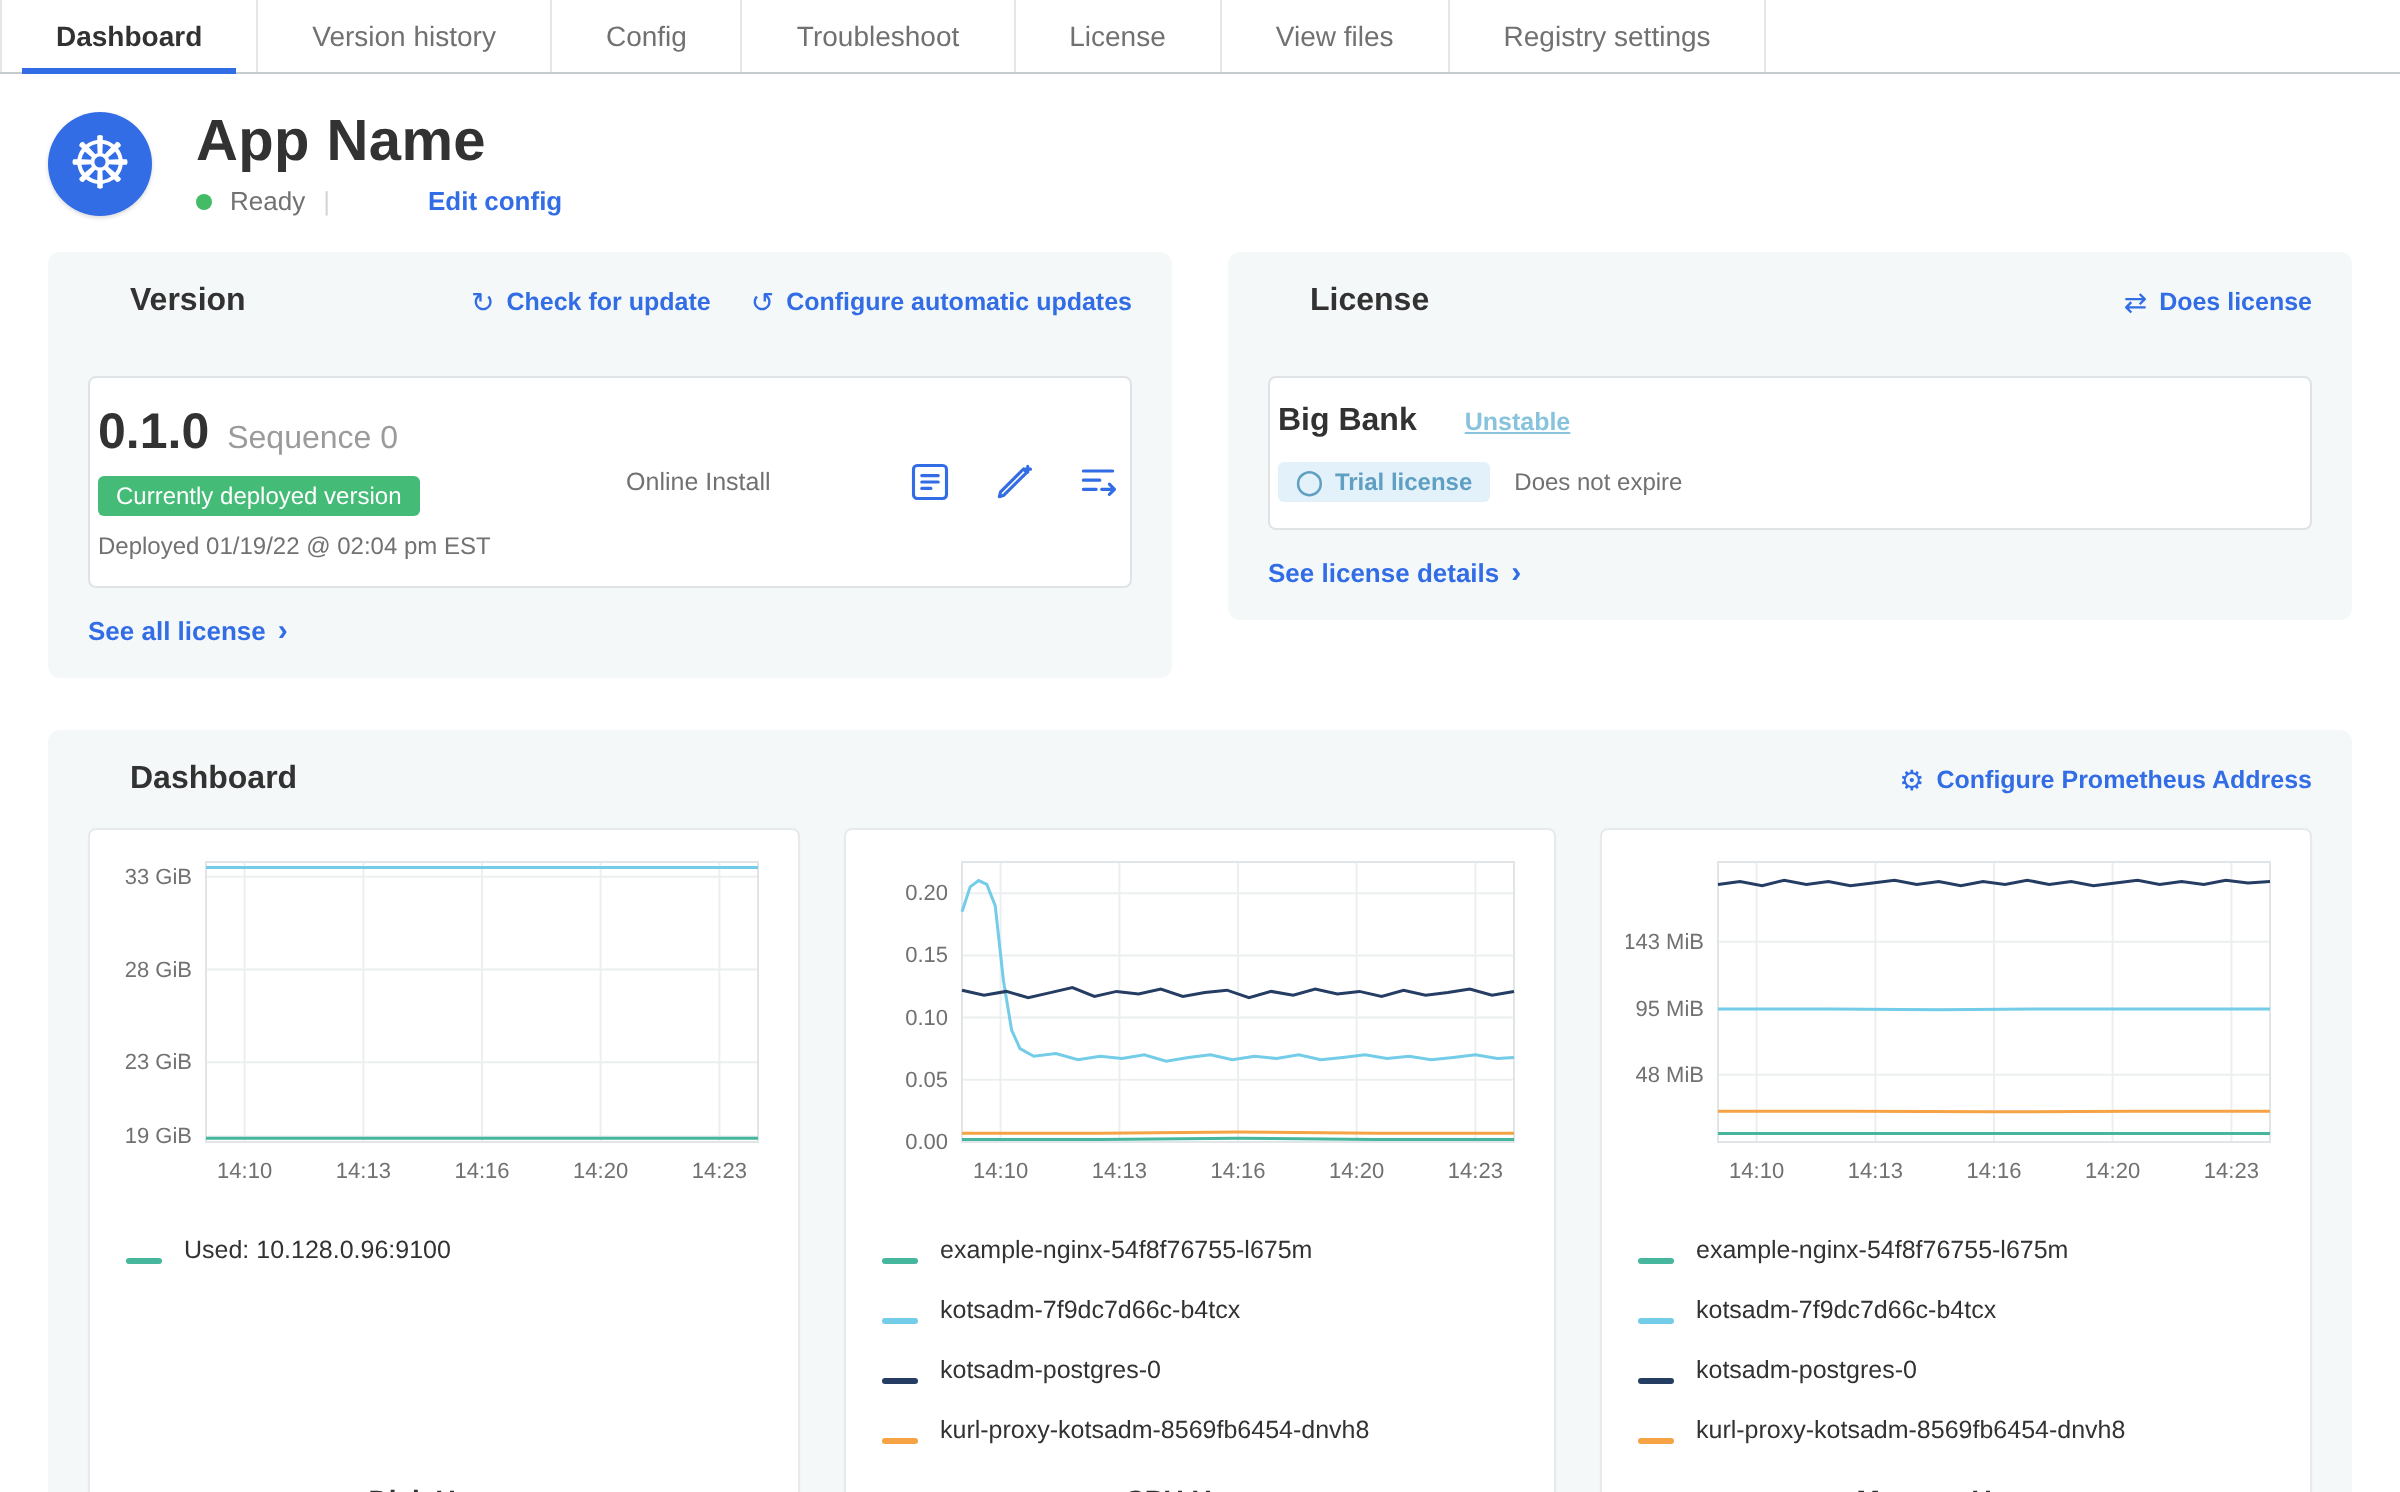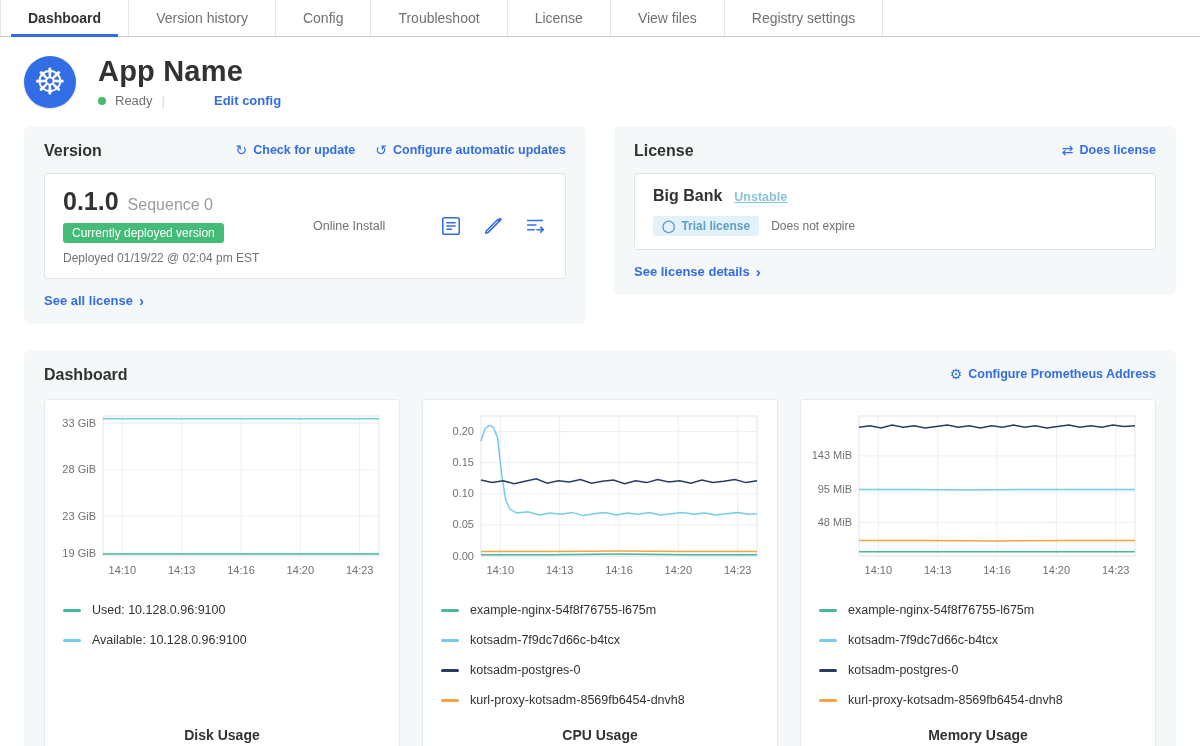--- a/index.html
+++ b/index.html
@@ -33,51 +33,51 @@
   .app-title-block h1{margin:0;font-size:29px;letter-spacing:.2px;}
   .app-subrow{display:flex;align-items:center;gap:9px;margin-top:5px;font-size:13px;}
   .status-dot{width:8px;height:8px;border-radius:50%;background:var(--status-green);display:inline-block;}
   .status-text{color:var(--muted-text);}
   .vdiv{color:#d2d7d9;}
   .blue-link{color:var(--accent-blue);font-weight:700;font-size:12.5px;display:inline-flex;align-items:center;gap:6px;cursor:pointer;white-space:nowrap;}
   .blue-link .glyph{font-size:14px;font-weight:400;}
   
   .cards-row{display:flex;gap:28px;align-items:flex-start;padding:10px 24px 0 24px;}
   .card{background:var(--card-bg);border-radius:6px;padding:16px 20px;flex:1;}
-  .card-head{display:flex;justify-content:space-between;align-items:flex-start;}
+  .card-head{display:flex;justify-content:space-between;align-items:center;margin-left:21px;}
   .card-head h2{margin:0;font-size:16px;}
   .head-links{display:flex;gap:20px;}
-  .white-panel{background:#fff;border:1px solid #dfe3e5;border-radius:4px;margin-top:13px;padding:13px 18px;}
+  .white-panel{background:#fff;border:1px solid #dfe3e5;border-radius:4px;margin-top:28px;padding:13px 4px;}
   .version-panel{display:flex;justify-content:space-between;align-items:center;}
   .ver-row{display:flex;align-items:baseline;gap:9px;}
   .ver-number{font-size:25px;font-weight:700;}
   .ver-seq{font-size:16px;color:#9b9b9b;}
   .deployed-badge{display:inline-block;margin-top:7px;background:var(--badge-green);color:#fff;font-size:12px;padding:3px 9px;border-radius:3px;}
   .deployed-text{margin-top:8px;font-size:12px;color:var(--muted-text);}
   .install-type{font-size:12.5px;color:var(--muted-text);}
   .ver-actions{display:flex;gap:18px;align-items:center;}
   .icon-btn{width:24px;height:24px;color:var(--accent-blue);cursor:pointer;display:flex;align-items:center;justify-content:center;}
   .icon-btn svg{width:22px;height:22px;stroke:var(--accent-blue);fill:none;stroke-width:1.7;stroke-linecap:round;stroke-linejoin:round;}
   .card-footer-link{margin-top:14px;}
   .chev{font-size:15px;font-weight:700;line-height:1;}
   
-  .lic-row1{display:flex;align-items:baseline;gap:12px;}
+  .lic-row1{display:flex;align-items:baseline;gap:24px;}
   .lic-name{font-size:16px;font-weight:700;}
   .lic-channel{font-size:12.5px;color:var(--channel-blue);font-weight:700;text-decoration:underline;}
   .lic-row2{display:flex;align-items:center;gap:12px;margin-top:11px;}
   .trial-chip{display:inline-flex;align-items:center;gap:6px;background:var(--trial-bg);color:var(--trial-text);font-size:12px;font-weight:700;padding:3px 9px;border-radius:3px;}
   .expire-text{font-size:12px;color:var(--muted-text);}
   
   .monitoring{margin:26px 24px 0 24px;background:var(--card-bg);border-radius:6px;padding:16px 20px 20px 20px;}
   .charts-row{display:flex;gap:22px;margin-top:15px;}
   .chart-card{flex:1;background:#fff;border:1px solid #e6eaec;border-radius:4px;padding:10px 12px 8px 12px;display:flex;flex-direction:column;min-height:318px;box-shadow:0 1px 1px rgba(0,0,0,.03);}
   .chart-svg{width:100%;}
   .chart-svg text{font-family:"Liberation Sans",sans-serif;}
   .chart-legend{margin-top:10px;display:flex;flex-direction:column;}
-  .legend-item{display:flex;align-items:center;gap:11px;padding:8px 6px;font-size:12.5px;color:var(--heading-text);}
+  .legend-item{display:flex;align-items:flex-end;gap:11px;padding:8px 6px;font-size:12.5px;color:var(--heading-text);}
   .legend-dash{width:18px;height:3px;border-radius:2px;flex:0 0 auto;}
   .chart-title{margin-top:auto;text-align:center;font-weight:700;font-size:14px;padding:12px 0 8px 0;}
 </style>
 </head>
 <body>
 
 <nav class="topnav">
   <div class="tab active">Dashboard</div>
   <div class="tab">Version history</div>
   <div class="tab">Config</div>
@@ -220,24 +220,20 @@
             <line x1="302.7" y1="6" x2="302.7" y2="146" stroke="#eceff0" stroke-width="1"></line>
             <text x="302.7" y="164" text-anchor="middle" font-size="11" fill="#717171">14:23</text>
             <rect x="46" y="6" width="276" height="140" fill="none" stroke="#e1e5e7"></rect>
             <polyline fill="none" stroke="#46b69c" stroke-width="1.5" points="46.0,144.1 73.6,144.1 101.2,144.1 128.8,144.1 156.4,144.1 184.0,144.1 211.6,144.1 239.2,144.1 266.8,144.1 294.4,144.1 322.0,144.1"></polyline>
             <polyline fill="none" stroke="#73cce8" stroke-width="1.5" points="46.0,8.8 73.6,8.8 101.2,8.8 128.8,8.8 156.4,8.8 184.0,8.8 211.6,8.8 239.2,8.8 266.8,8.8 294.4,8.8 322.0,8.8"></polyline>
           </svg></div>
       <div class="chart-legend">
           <div class="legend-item">
             <span class="legend-dash" style="background: rgb(70, 182, 156);"></span>
             <span class="legend-label">Used: 10.128.0.96:9100</span>
-          </div>
-          <div class="legend-item">
-            <span class="legend-dash" style="background: rgb(115, 204, 232);"></span>
-            <span class="legend-label">Available: 10.128.0.96:9100</span>
           </div>
         </div>
       <div class="chart-title">Disk Usage</div>
     </div>
     <div class="chart-card">
       <div class="chart-svg"><svg width="100%" viewBox="0 0 330 172">
             <line x1="46" y1="146.0" x2="322" y2="146.0" stroke="#eceff0" stroke-width="1"></line>
             <text x="39" y="149.5" text-anchor="end" font-size="11" fill="#717171">0.00</text>
             <line x1="46" y1="114.9" x2="322" y2="114.9" stroke="#eceff0" stroke-width="1"></line>
             <text x="39" y="118.4" text-anchor="end" font-size="11" fill="#717171">0.05</text>

